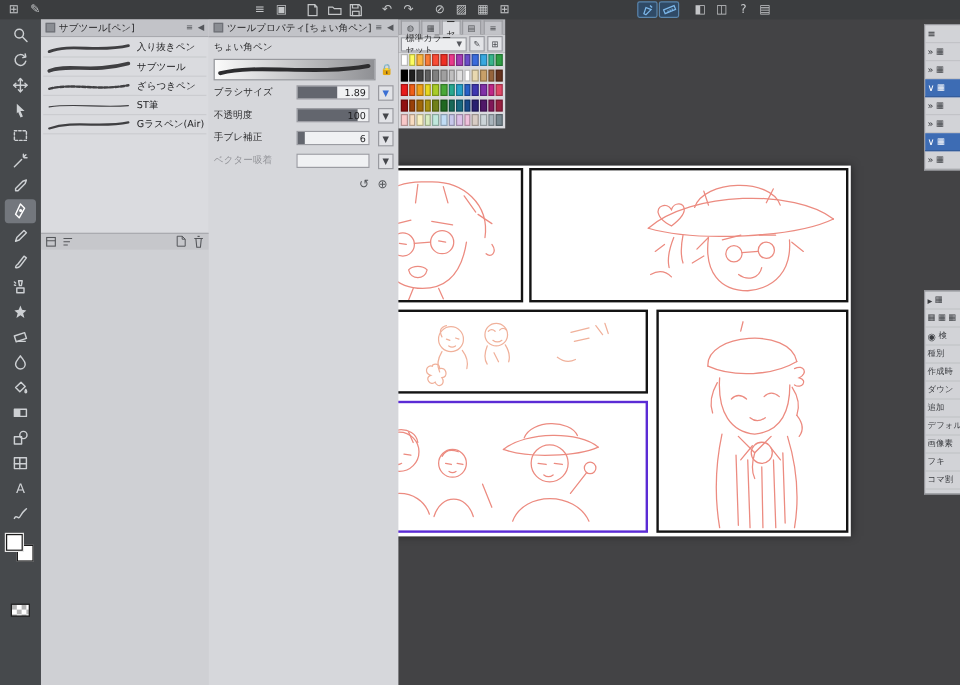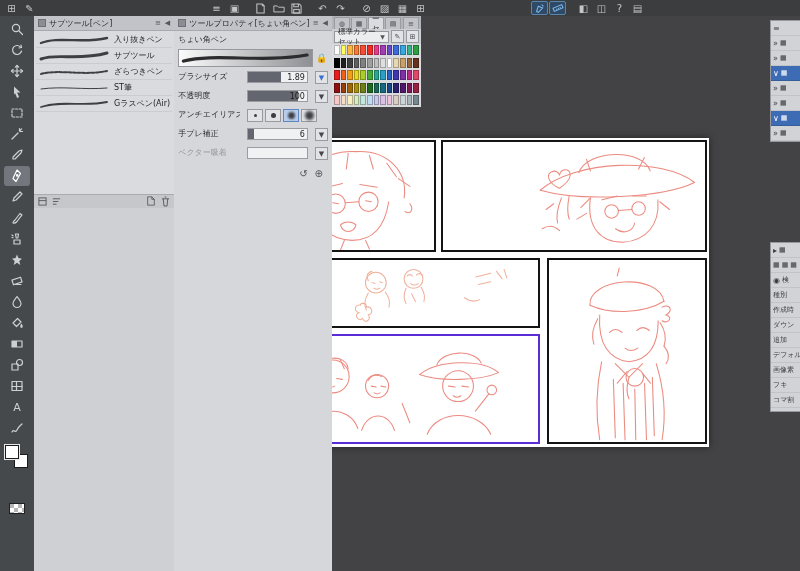--- a/index.html
+++ b/index.html
@@ -374,37 +374,20 @@
           </span>
           <span class="mini blue">▼</span>
         </div>
         <div class="prop-row">
           <span class="prop-label">不透明度</span>
           <span class="slider">
             <span class="fill f84"></span>
             <span class="val">100</span>
           </span>
           <span class="mini">▼</span>
-        </div>
-        <div class="prop-row">
-          <span class="prop-label">アンチエイリアス</span>
-          <span class="aa-group">
-            <span class="aa aa1">
-                <i></i>
-              </span>
-            <span class="aa aa2">
-                <i></i>
-              </span>
-            <span class="aa aa3 selected">
-                <i></i>
-              </span>
-            <span class="aa aa4">
-                <i></i>
-              </span>
-          </span>
         </div>
         <div class="prop-row">
           <span class="prop-label">手ブレ補正</span>
           <span class="slider">
             <span class="fill f10"></span>
             <span class="val">6</span>
           </span>
           <span class="mini">▼</span>
         </div>
         <div class="prop-row">

